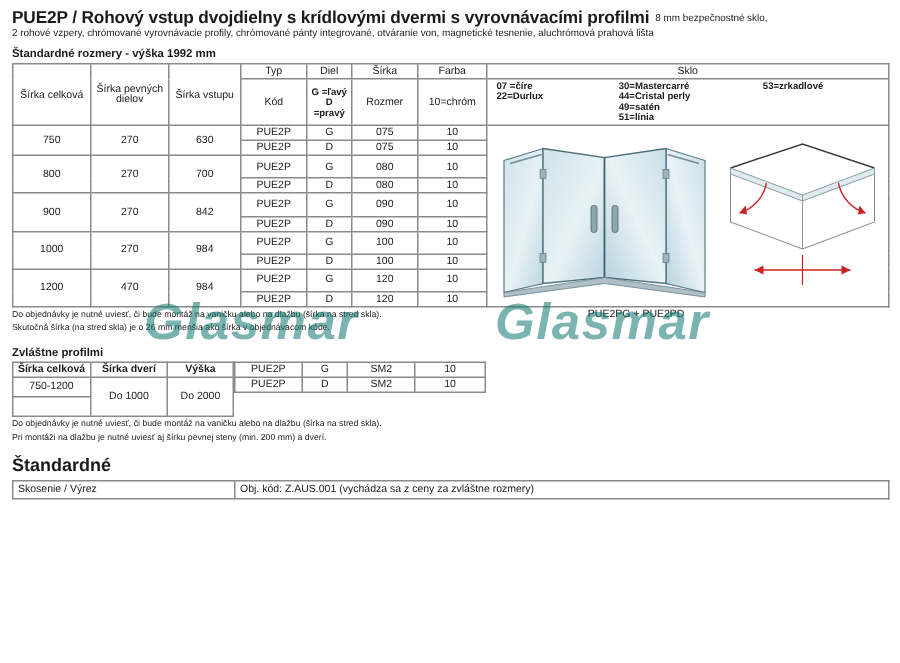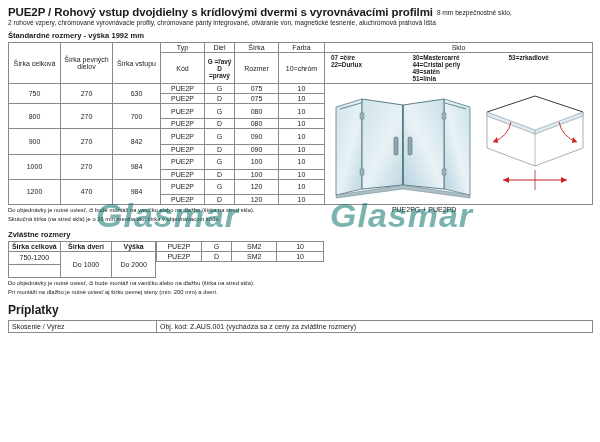--- a/index.html
+++ b/index.html
@@ -307,21 +307,21 @@
   <div style="display:flex;align-items:flex-start;">
     <div style="width:316px;">
       <div class="fn">Do objednávky je nutné uviesť, či bude montáž na vaničku alebo na dlažbu (šírka na stred skla).</div>
       <div class="fn">Skutočná šírka (na stred skla) je o 26 mm menšia ako šírka v objednávacom kóde.</div>
     </div>
     <div style="width:268px;">
       <div class="draw-caption">PUE2PG + PUE2PD</div>
     </div>
   </div>
 
-  <div class="section-label" style="margin-top:6px;">Zvláštne rozmery</div>
+  <div class="section-label" style="margin-top:6px;">Zvláštne profilmi</div>
 
   <div class="spec-wrap">
     <table class="spec-left">
       <colgroup>
           <col style="width:52px">
           <col style="width:52px">
           <col style="width:44px">
         </colgroup>
       <tbody>
         <tr>
@@ -360,21 +360,21 @@
           <td>SM2</td>
           <td>10</td>
         </tr>
       </tbody>
     </table>
   </div>
 
   <div class="fn">Do objednávky je nutné uviesť, či bude montáž na vaničku alebo na dlažbu (šírka na stred skla).</div>
   <div class="fn">Pri montáži na dlažbu je nutné uviesť aj šírku pevnej steny (min. 200 mm) a dverí.</div>
 
-  <div class="section-head">Príplatky</div>
+  <div class="section-head">Štandardné</div>
 
   <table class="extras">
     <colgroup>
         <col style="width:148px">
         <col style="width:436px">
       </colgroup>
     <tbody>
       <tr>
         <td>Skosenie / Výrez</td>
         <td>Obj. kód: Z.AUS.001 (vychádza sa z ceny za zvláštne rozmery)</td>

